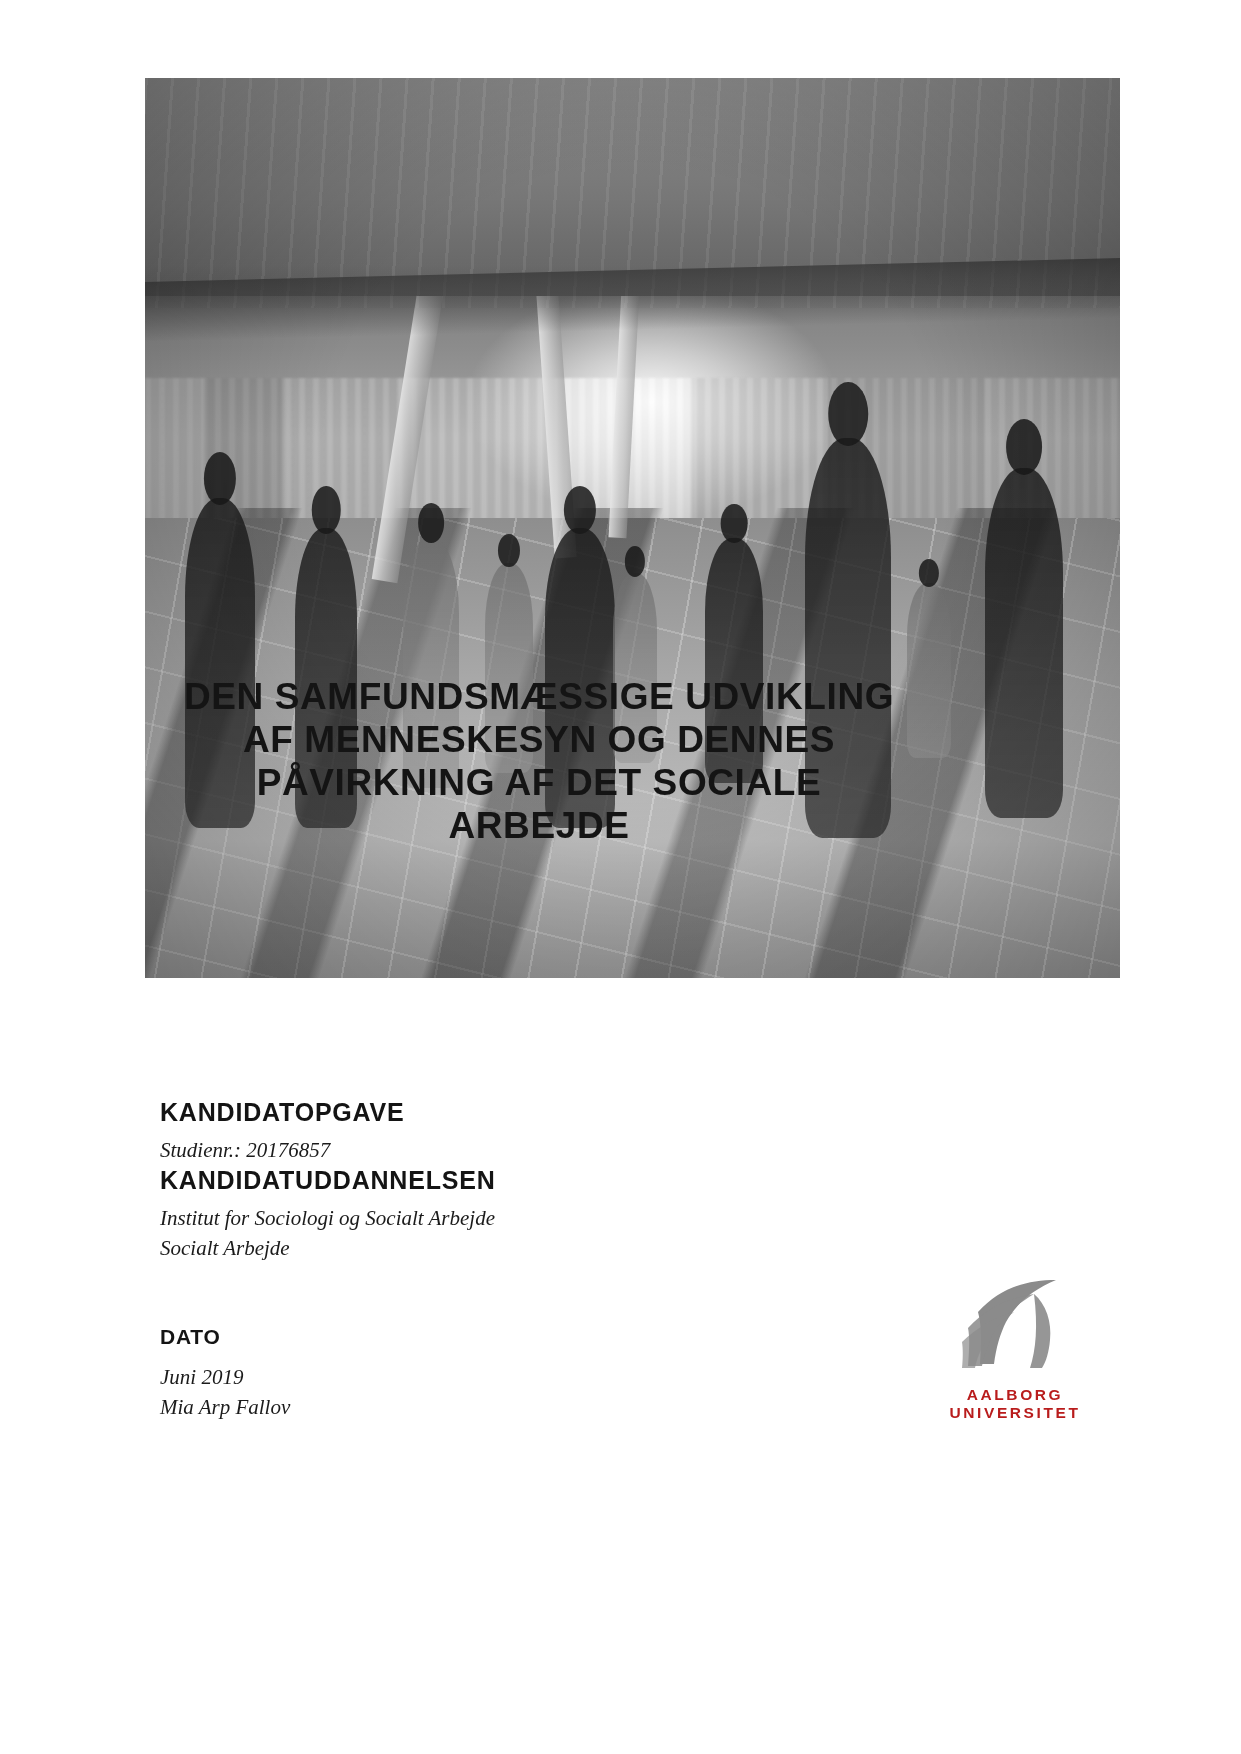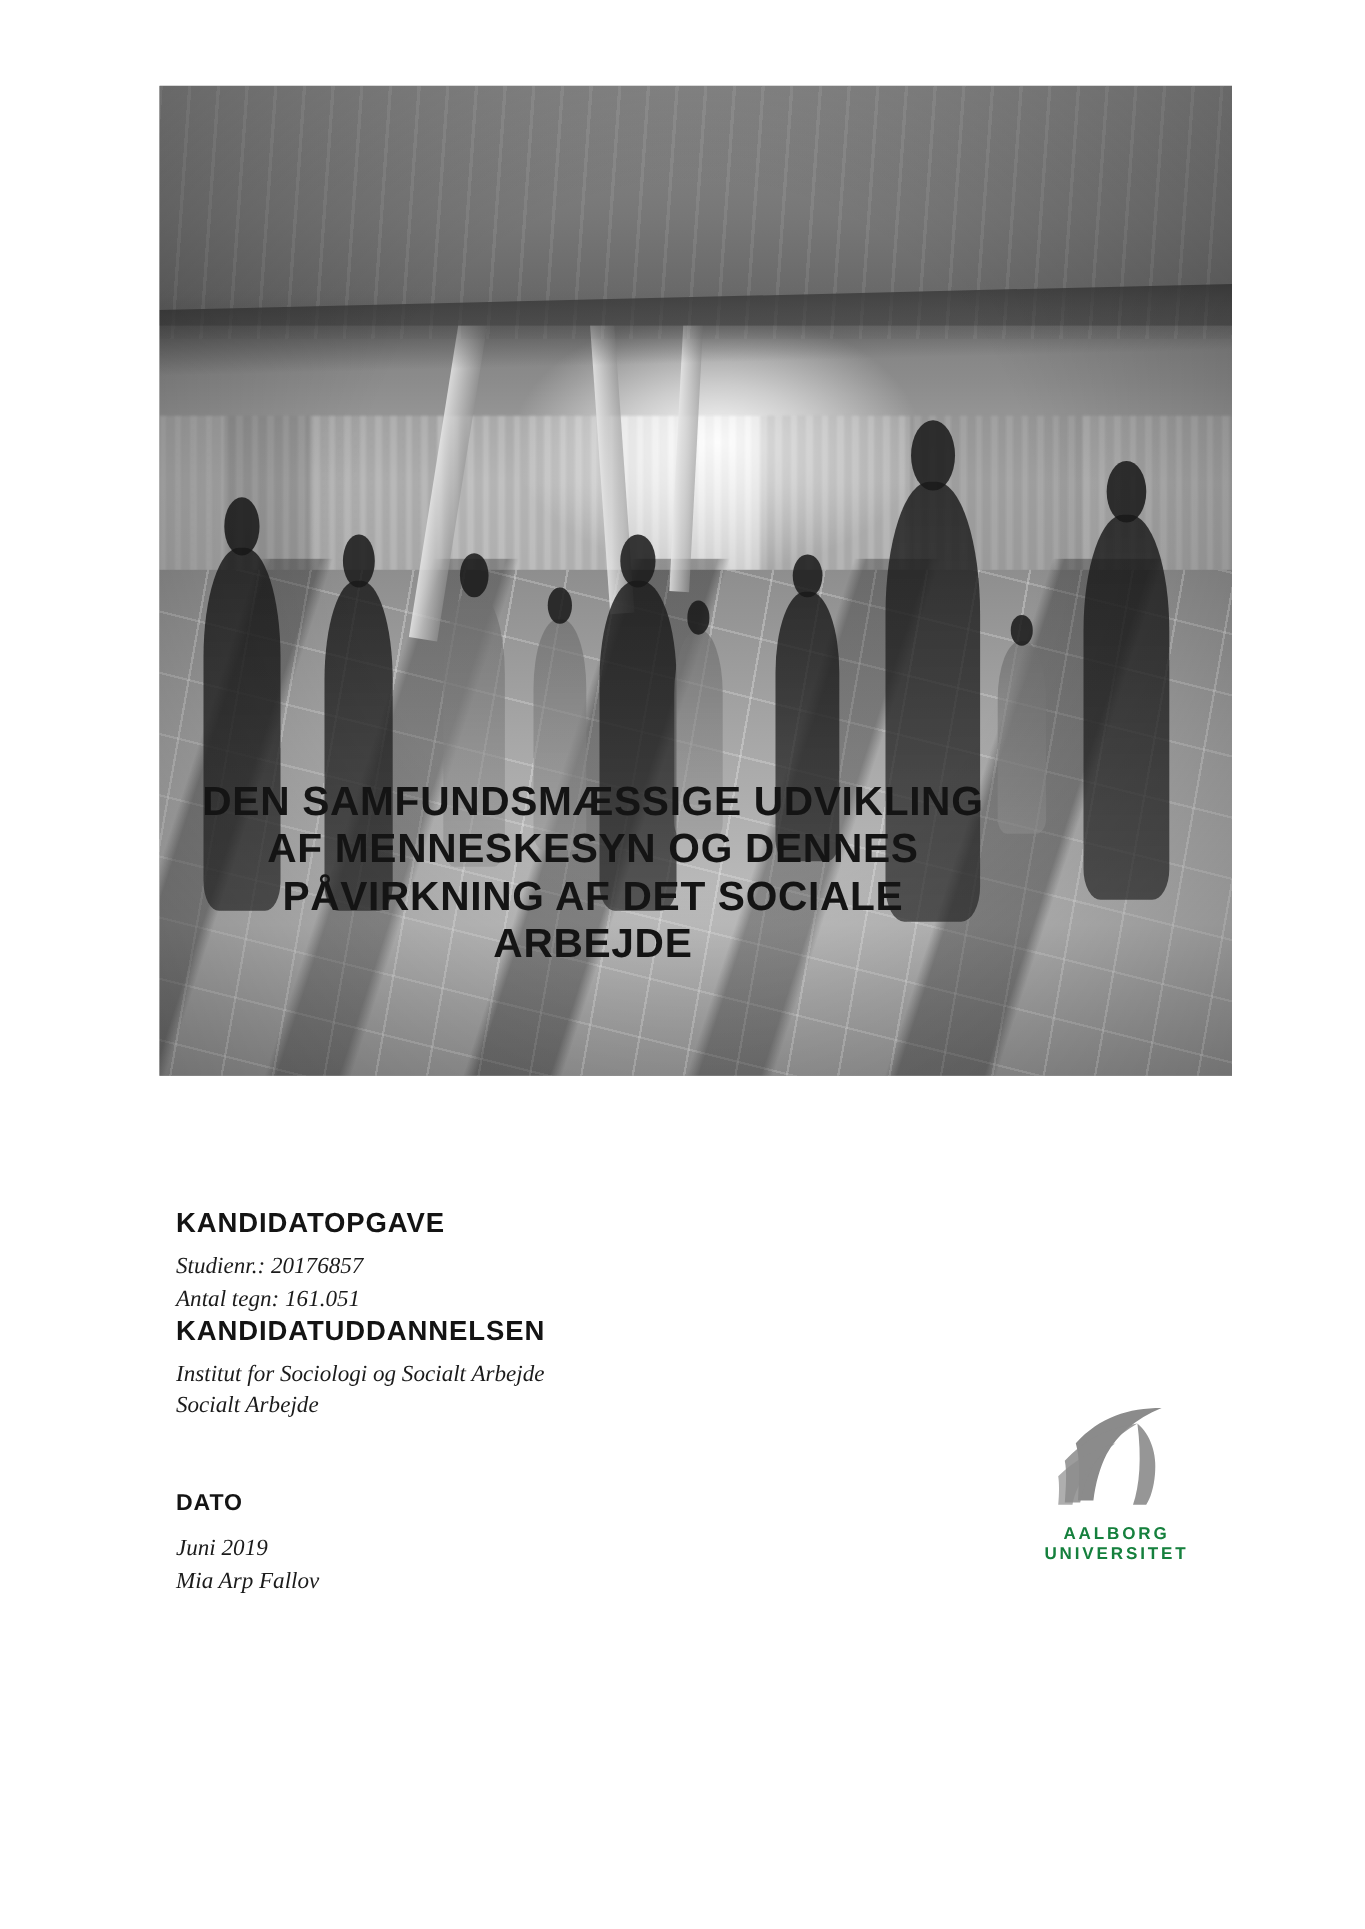--- a/index.html
+++ b/index.html
@@ -125,21 +125,21 @@
   }
   .vignette {
     position: absolute; inset: 0;
     background: radial-gradient(ellipse at 50% 45%, rgba(0,0,0,0) 45%, rgba(0,0,0,0.28) 100%);
   }
 
   
   .cover-title {
     position: absolute;
     left: 145px;
-    top: 708px;
+    top: 676px;
     width: 788px;
     text-align: center;
     color: #141414;
     font-family: "Liberation Sans", sans-serif;
     font-weight: bold;
     font-size: 37px;
     line-height: 1.16;
     letter-spacing: 0.6px;
     text-transform: uppercase;
     white-space: pre-line;
@@ -195,21 +195,21 @@
     height: 92px;
     margin: 0 auto;
     display: block;
   }
   .logo-text {
     margin-top: 16px;
     font-family: "Liberation Sans", sans-serif;
     font-size: 15.5px;
     font-weight: bold;
     letter-spacing: 2.6px;
-    color: #15803d;
+    color: #b91c1c;
   }
 </style>
 </head>
 <body>
 
 <div class="cover-image">
   <div class="photo-base"></div>
   <div class="buildings"></div>
   <div class="pavement"></div>
   <div class="shadows"></div>
@@ -239,21 +239,20 @@
 AF MENNESKESYN OG DENNES
 PÅVIRKNING AF DET SOCIALE
 ARBEJDE</div>
 
 <div class="meta">
 
   <div class="meta-row">
     <div class="col-a">
       <div class="meta-head">KANDIDATOPGAVE</div>
       <div class="meta-line">Studienr.: 20176857</div>
-      <div class="meta-line">Antal tegn: 161.051</div>
     </div>
     <div class="col-b">
       <div class="meta-head">KANDIDATUDDANNELSEN</div>
       <div class="meta-line">Institut for Sociologi og Socialt Arbejde</div>
       <div class="meta-line">Socialt Arbejde</div>
     </div>
   </div>
 
   <div class="meta-row second">
     <div class="col-a">

